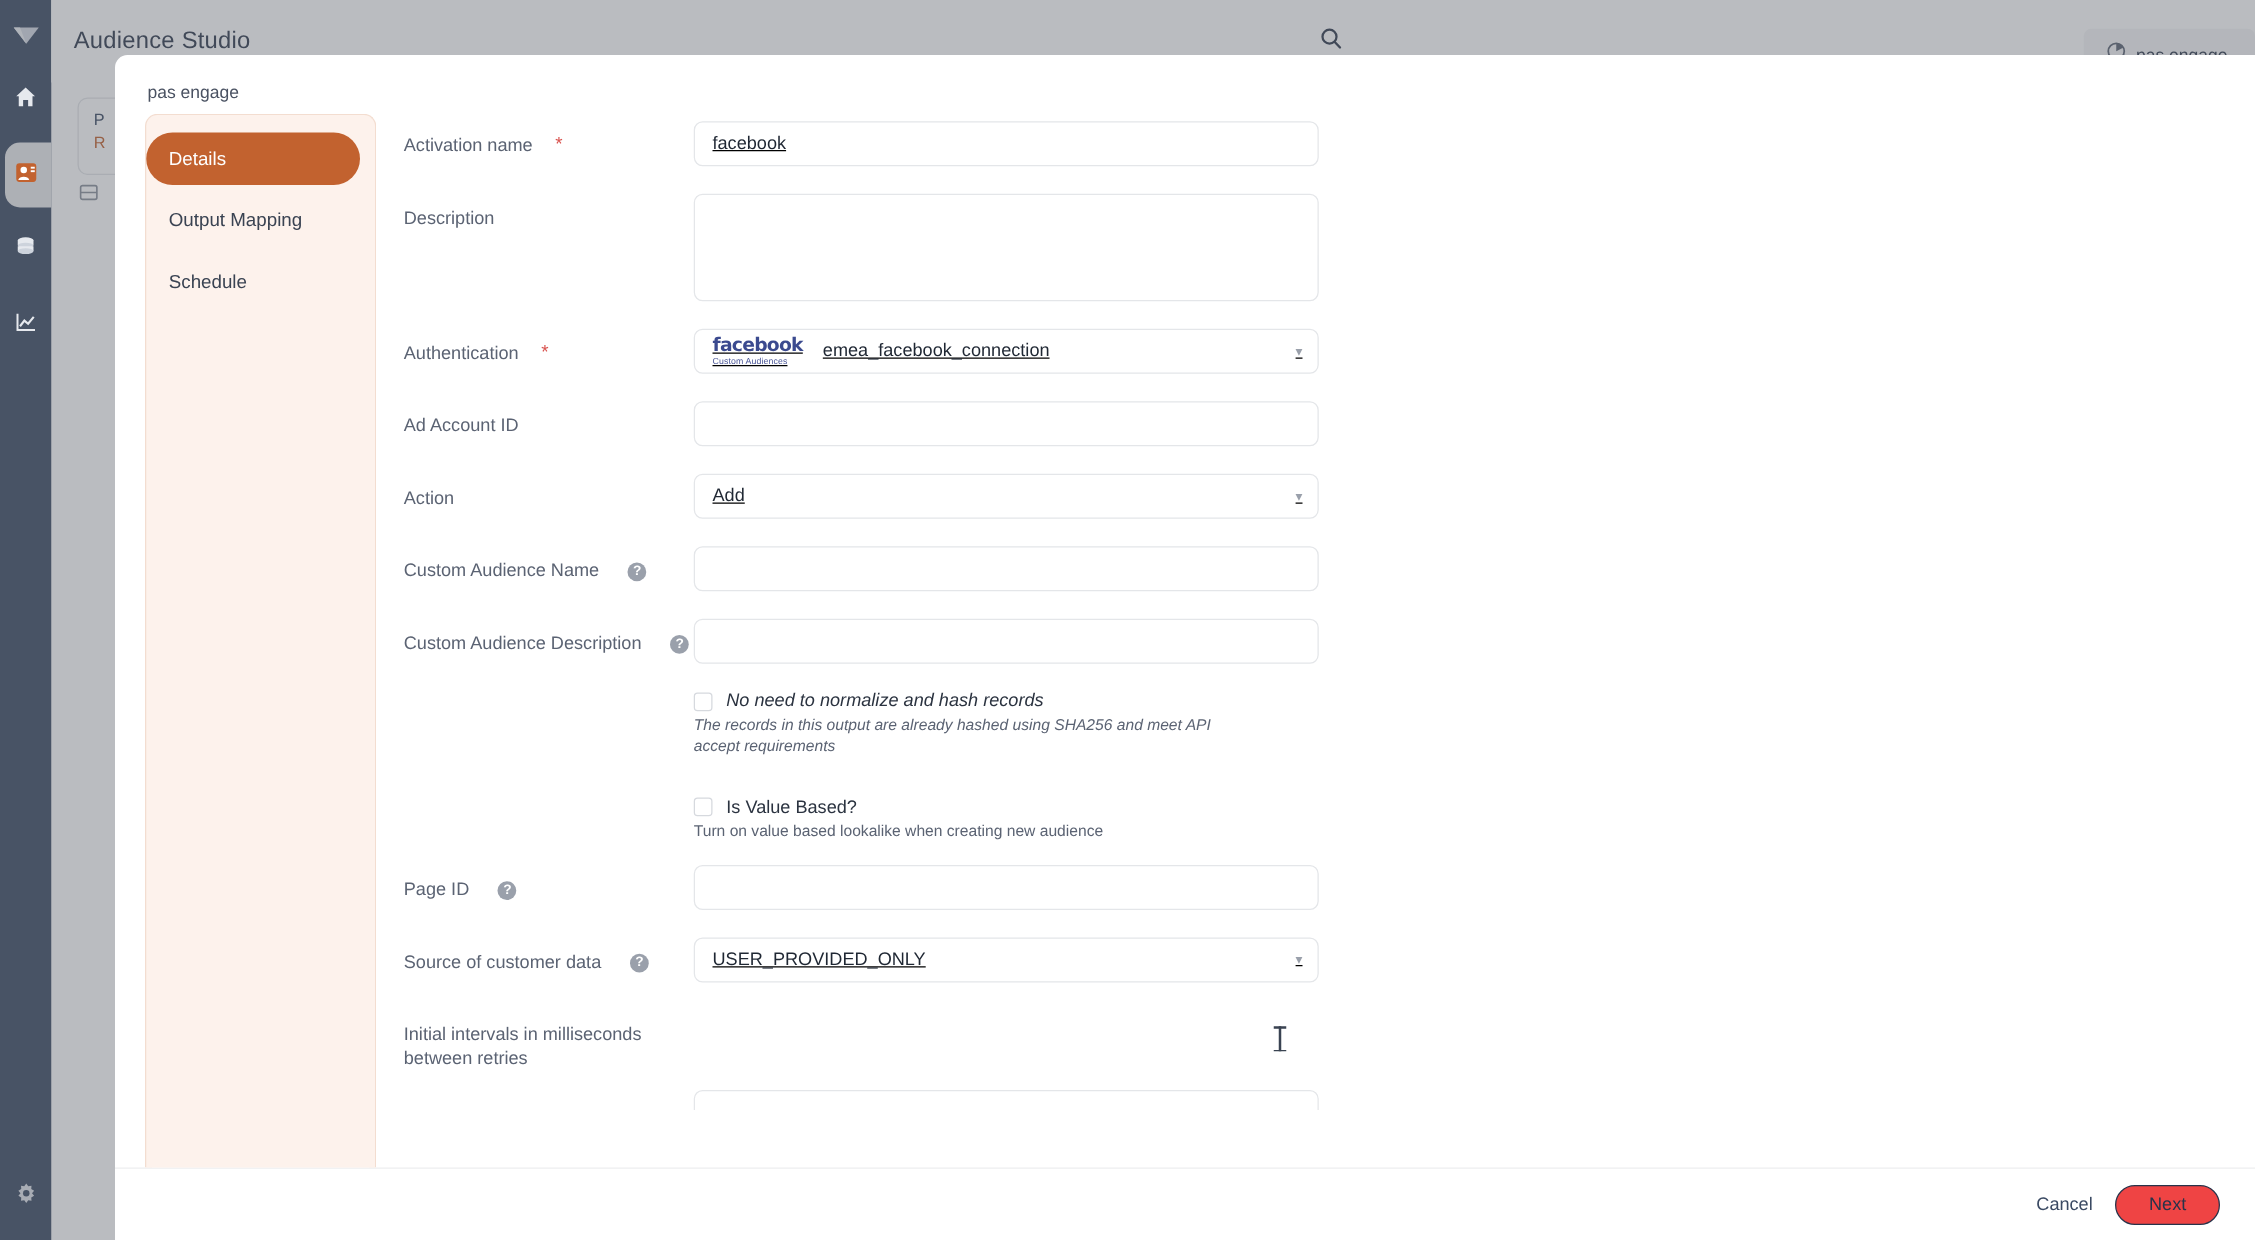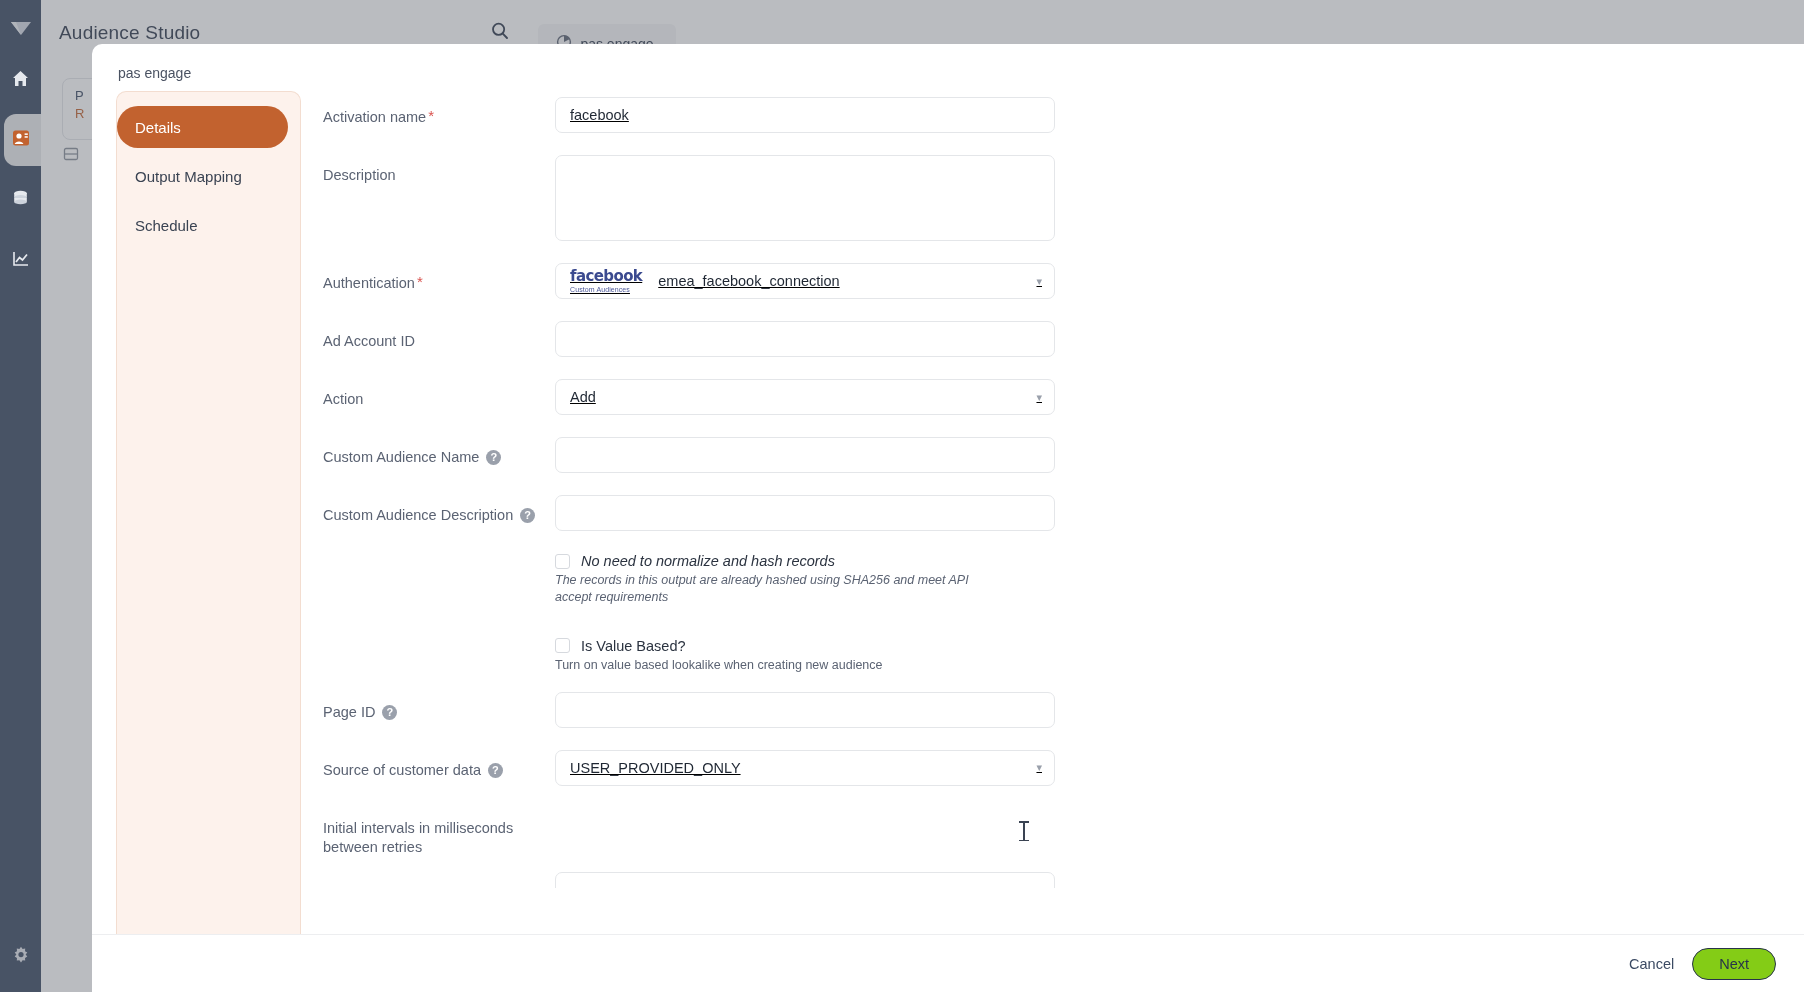--- a/index.html
+++ b/index.html
@@ -29,21 +29,21 @@
     content: ""; position: absolute; right: 0; top: 4px; bottom: 4px; left: 4px;
     background: #e9eaec; border-radius: 12px 0 0 12px;
   }
   #left-rail .rail-item .glyph { position: relative; z-index: 2; }
   #left-rail .rail-spacer { flex: 1; }
   #left-rail .rail-bottom { width: 41px; height: 70px;
     display: flex; align-items: center; justify-content: center; }
 
   #page-header {
     position: absolute; left: 41px; top: 0; right: 0; height: 66px;
-    background: #ffffff; display: flex; align-items: center;
+    background: #ffffff; display: flex; align-items: center; justify-content: space-between;
   }
   #page-header .pg-title {
     margin-left: 18px; font-size: 19px; color: #2f3a4d; letter-spacing: .2px;
   }
   #page-header .pg-search { margin-left: 290px; }
   #page-header .pg-tabstrip {
     margin-left: 28px; display: flex; align-items: center; gap: 8px;
     background: #f4f5f6; border-radius: 6px 6px 0 0;
     padding: 10px 22px 12px 18px; align-self: flex-end;
   }
@@ -95,21 +95,21 @@
   
   #form-scroll {
     flex: 1 1 auto; overflow: hidden; position: relative;
     padding: 6px 0 0 0;
   }
   #form-inner { padding: 0 0 0 22px; }
 
   .frow { display: flex; align-items: flex-start; margin-bottom: 22px; }
   .frow .flabel {
     flex: 0 0 232px; font-size: 14.5px; color: #5b6373; padding-top: 11px;
-    line-height: 1.35; display: flex; align-items: flex-start; flex-wrap: wrap; gap: 0;
+    line-height: 1.35; display: flex; align-items: flex-start; flex-wrap: wrap; gap: 16px;
   }
   .frow .flabel .req { color: #d9534f; margin-left: 2px; font-size: 15px; line-height: 1; }
   .frow .fctrl { flex: 0 0 500px; text-decoration: underline; }
 
   .help-dot {
     display: inline-flex; align-items: center; justify-content: center;
     width: 15px; height: 15px; border-radius: 50%;
     background: #9aa0ab; color: #fff; font-size: 11px; font-weight: bold;
     margin-left: 7px; position: relative; top: 2px;
     font-family: "Liberation Sans", sans-serif; cursor: default;
@@ -151,21 +151,21 @@
   #modal-foot {
     flex: 0 0 58px; background: #ffffff; border-top: 1px solid #edeef0;
     display: flex; align-items: center; justify-content: flex-end;
     padding-right: 28px; gap: 8px;
   }
   #modal-foot .btn-cancel {
     font-size: 14.5px; color: #3b4a63; background: none; border: none;
     cursor: pointer; padding: 6px 10px; font-family: "Liberation Sans", sans-serif;
   }
   #modal-foot .btn-next {
-    font-size: 14.5px; color: #28334a; background: #84cc16;
+    font-size: 14.5px; color: #28334a; background: #ef4444;
     border: 1.6px solid #28334a; border-radius: 18px;
     padding: 7px 26px; cursor: pointer; font-family: "Liberation Sans", sans-serif;
   }
 
   
   #text-cursor {
     position: absolute; left: 722px; top: 730px; width: 2px; height: 20px;
     pointer-events: none;
   }
   #text-cursor::before, #text-cursor::after {

